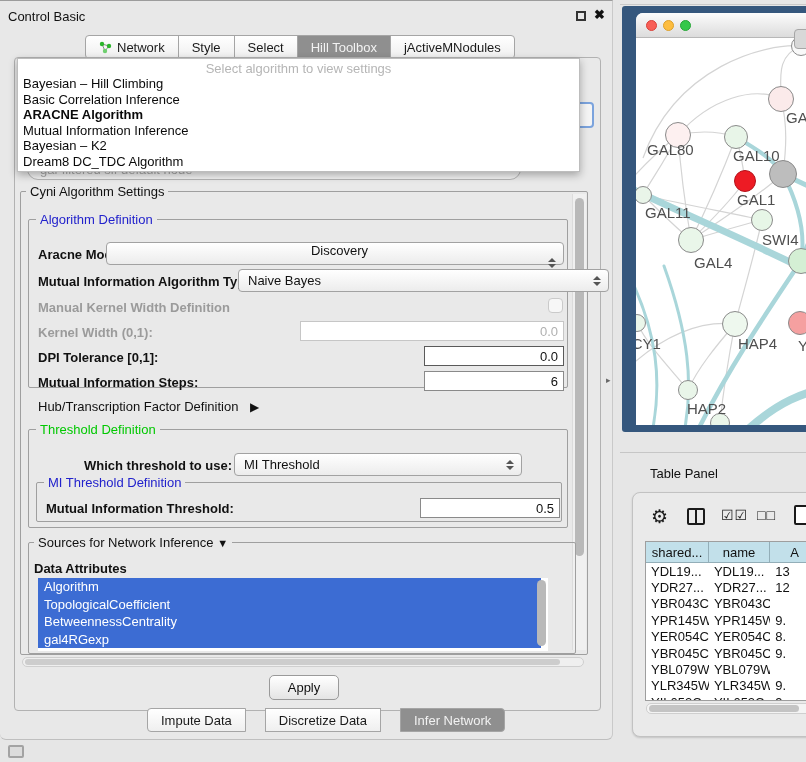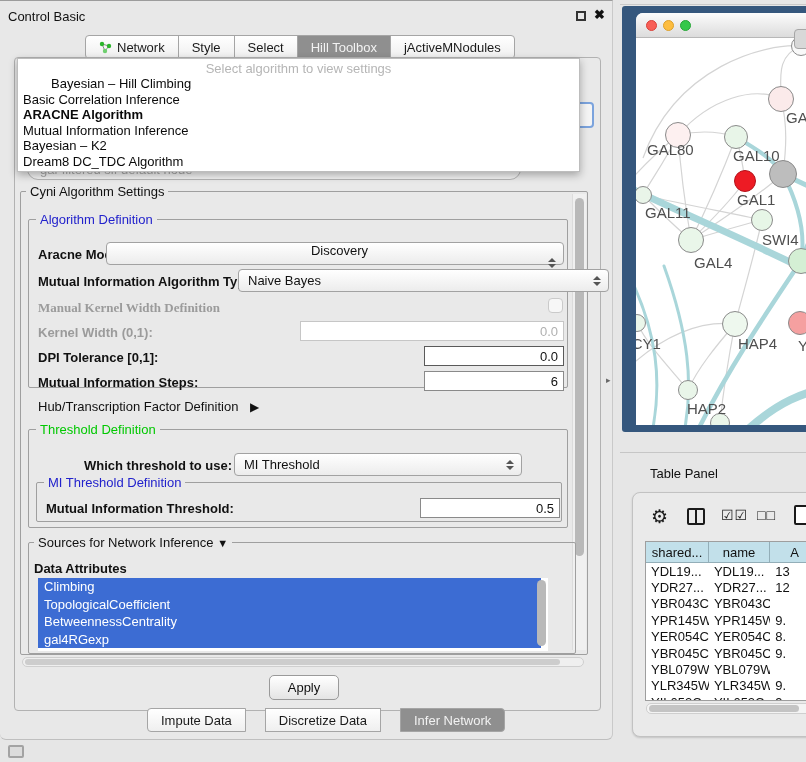--- a/index.html
+++ b/index.html
@@ -104,21 +104,21 @@
     <div id="cp-content" class="abs"></div>
 
     <div class="abs" style="left:572px;top:101px;width:18px;height:22px;border:2px solid #7ba3dd;border-radius:4px;background:#f4f4f4;z-index:5;"></div>
 
     <div class="abs" style="left:27px;top:156px;width:494px;height:23px;border:1px solid #b5b5b5;border-radius:11px;background:#f1f1f1;color:#a8a8a8;font-size:13px;line-height:23px;padding-left:12px;box-sizing:border-box;z-index:4;">
       <span>gal-filtered sif default node</span>
     </div>
 
     <div id="dd" class="abs">
       <div class="ph">Select algorithm to view settings</div>
-      <div class="dd-item" style="top:17px;margin-left:28px;">Bayesian – Hill Climbing</div>
+      <div class="dd-item" style="top:17px;">Bayesian – Hill Climbing</div>
       <div class="dd-item" style="top:32.5px;">Basic Correlation Inference</div>
       <div class="dd-item b" style="top:48px;">ARACNE Algorithm</div>
       <div class="dd-item" style="top:63.5px;">Mutual Information Inference</div>
       <div class="dd-item" style="top:79px;">Bayesian – K2</div>
       <div class="dd-item" style="top:94.5px;">Dream8 DC_TDC Algorithm</div>
     </div>
 
     <div class="grp" style="left:20px;top:190px;width:566px;height:462px;"></div>
     <div class="legend abs" style="left:26px;top:183px;">Cyni Algorithm Settings</div>
 
@@ -144,21 +144,21 @@
 
     <div class="abs lbl b" style="left:38px;top:273px;">Mutual Information Algorithm Type:</div>
     <div class="combo" style="left:238px;top:268px;width:371px;">
       <span>Naive Bayes</span>
       <span class="stepper">
           <i class="up"></i>
           <i class="dn"></i>
         </span>
     </div>
 
-    <div class="abs lbl b gray" style="left:38px;top:299px;font-family:Liberation Serif, serif;">Manual Kernel Width Definition</div>
+    <div class="abs lbl b gray" style="left:38px;top:299px;">Manual Kernel Width Definition</div>
     <div class="abs" style="left:548px;top:297px;width:15px;height:15px;border:1px solid #cacaca;border-radius:4px;background:#f7f7f7;box-sizing:border-box;"></div>
 
     <div class="abs lbl b gray" style="left:38px;top:324px;">Kernel Width (0,1):</div>
     <div class="field" style="left:300px;top:320px;width:264px;border:1px solid #c6c6c6;color:#b0b0b0;">
       <span>0.0</span>
     </div>
 
     <div class="abs lbl b" style="left:38px;top:349px;">DPI Tolerance [0,1]:</div>
     <div class="field" style="left:424px;top:345px;width:140px;border:1px solid #5a5a5a;">
       <span>0.0</span>
@@ -195,21 +195,21 @@
     </div>
 
     <div class="grp" style="left:28px;top:541px;width:546px;height:110px;"></div>
     <div class="legend abs" style="left:34px;top:534px;">
       <span>Sources for Network Inference</span>
       <span style="font-size:11px;">▼</span>
     </div>
     <div class="abs lbl b" style="left:34px;top:560px;text-align:right;">Data Attributes</div>
 
     <div class="abs" style="left:38px;top:577px;width:510px;height:73px;background:#ffffff;overflow:hidden;">
-      <div class="attr-item" style="width:497px;">Climbing</div>
+      <div class="attr-item" style="width:497px;">Algorithm</div>
       <div class="attr-item" style="width:497px;">TopologicalCoefficient</div>
       <div class="attr-item" style="width:497px;">BetweennessCentrality</div>
       <div class="attr-item" style="width:497px;">gal4RGexp</div>
       <div style="position:absolute;right:2px;top:2px;width:9px;height:66px;background:#b9b9b9;border-radius:5px;"></div>
     </div>
 
     <div class="btn" style="left:269px;top:674px;width:68px;height:23px;">
       <span>Apply</span>
     </div>
 

